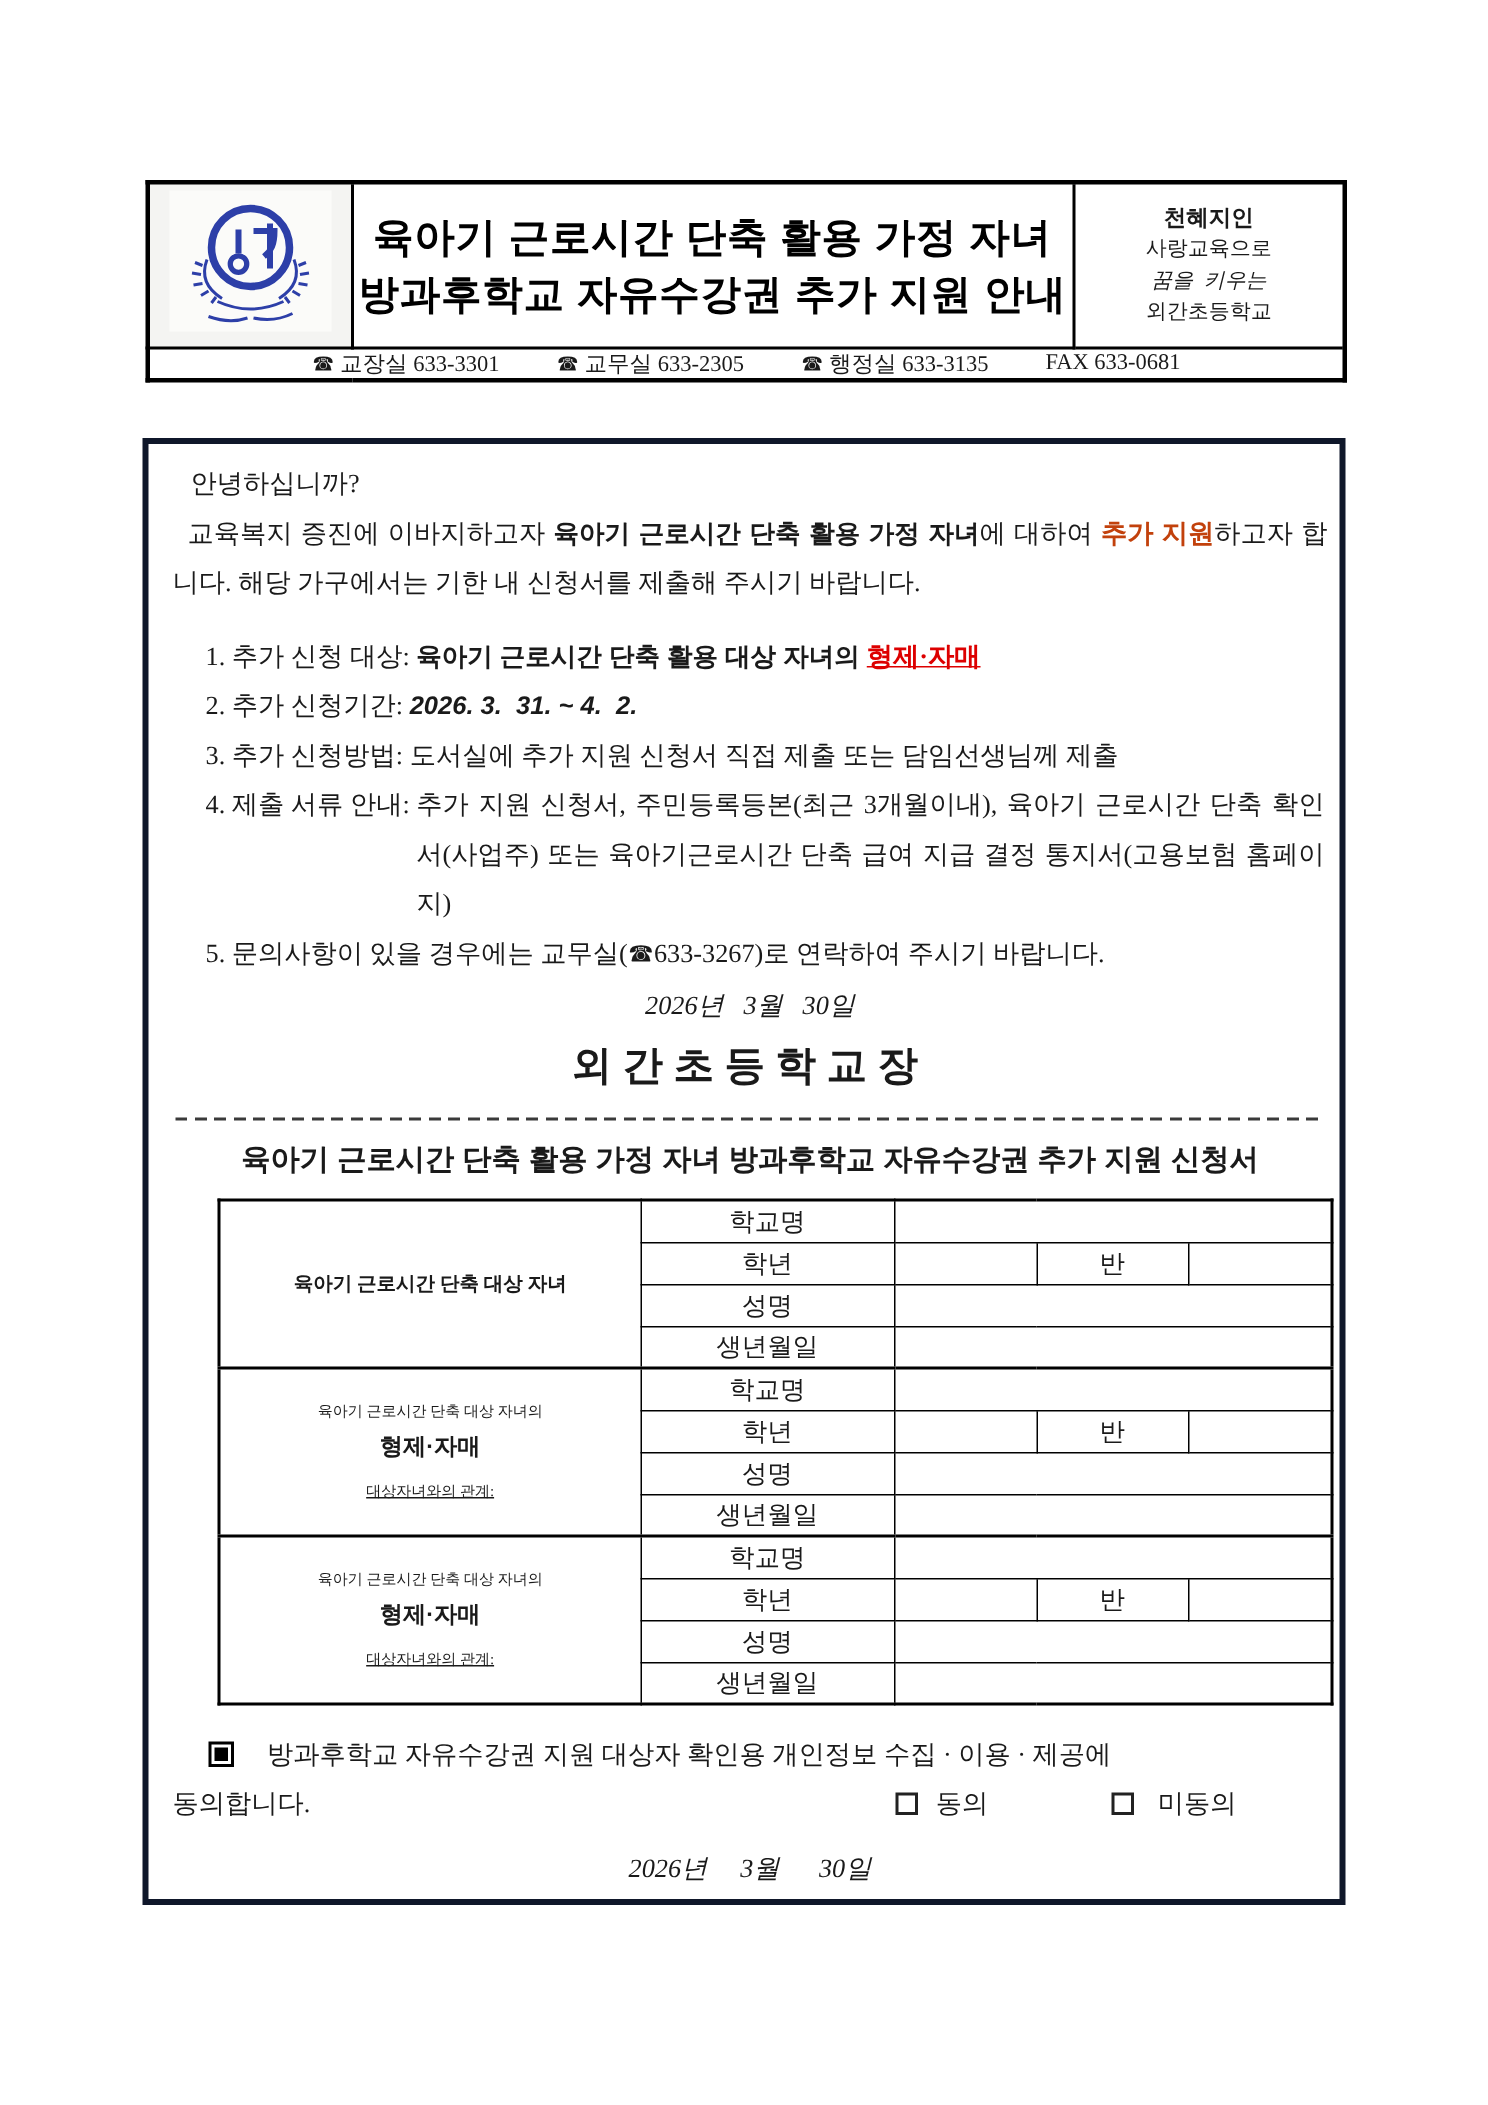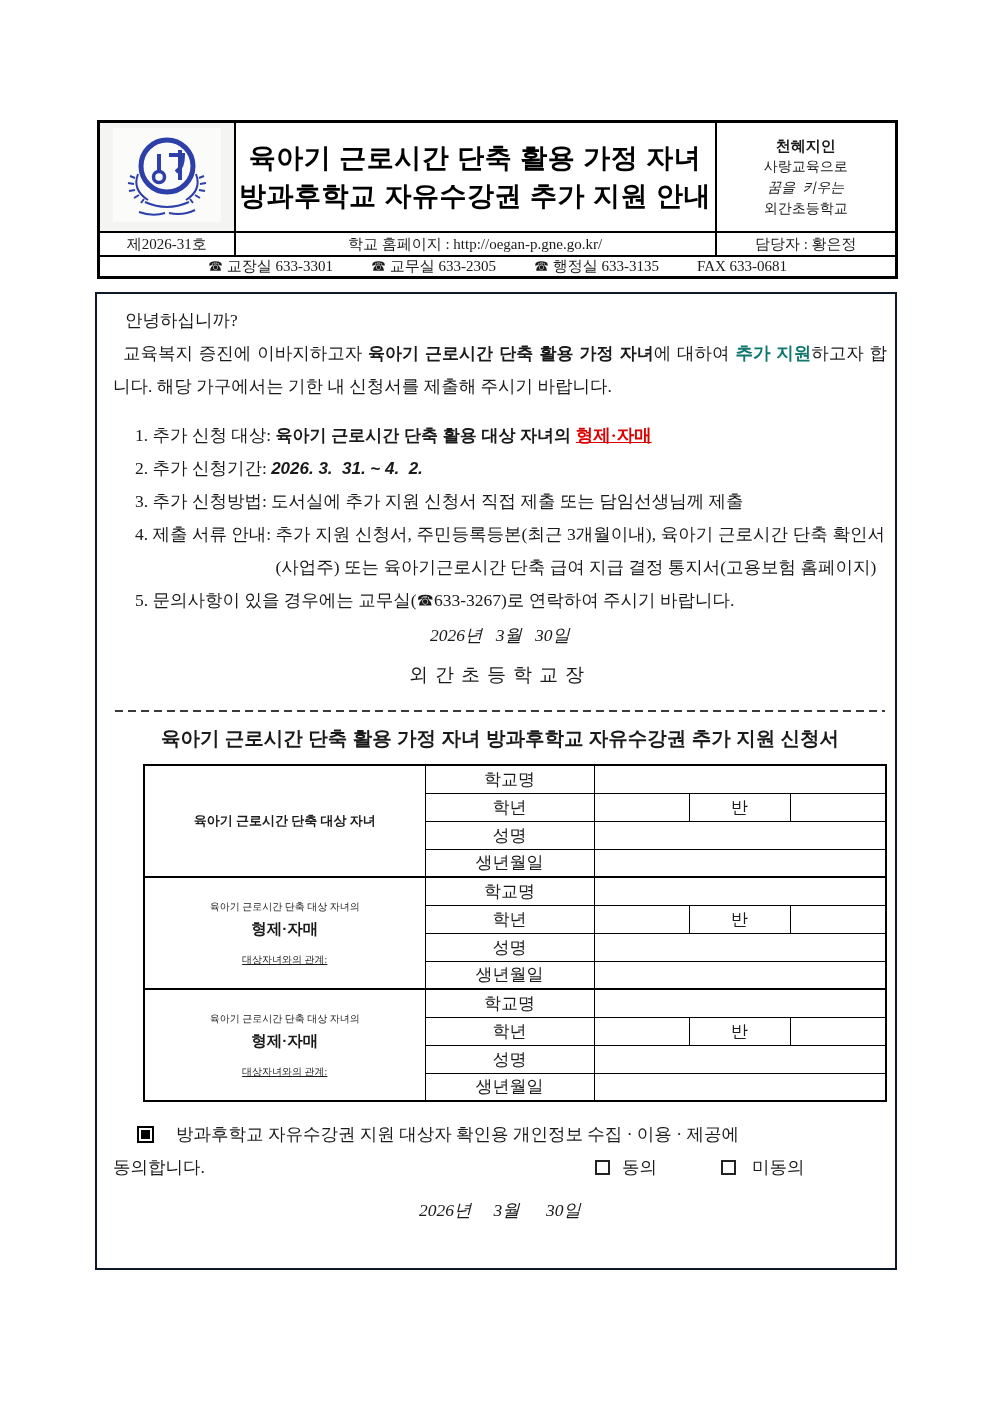--- a/index.html
+++ b/index.html
@@ -28,42 +28,42 @@
   }
   .motto-cell { width: 181px; text-align: center; font-size: 14px; line-height: 21px; padding: 4px 2px; }
   .motto-first { font-weight: bold; font-size: 15px; font-family: "Liberation Sans", "DejaVu Sans", sans-serif; }
   .meta-row td { height: 24px; text-align: center; font-size: 15px; line-height: 20px; }
   .contact-row td { height: 22px; font-size: 15px; }
   .contact-flex { display: flex; justify-content: center; gap: 38px; align-items: center; }
 
   
   .body-box {
     position: absolute; left: 95px; top: 292px; width: 802px; height: 978px;
-    border: 2px solid #0f172a;
+    border: 4px solid #0f172a;
     padding: 10px 8px 0 16px;
     overflow: hidden;
   }
   .line { font-size: 17.5px; line-height: 33px; }
   .greeting { padding-left: 12px; }
   .para { text-align: justify; text-indent: 10px; }
   .b { font-weight: bold; font-family: "Liberation Sans", "DejaVu Sans", sans-serif; font-size: 17px; }
-  .blue { color: #0f766e; font-weight: bold; }
+  .blue { color: #c2410c; font-weight: bold; }
   .red-u { color: #dd0000; font-weight: bold; text-decoration: underline; text-decoration-color: #dd0000; }
 
   .notice-list { margin-top: 16px; padding-left: 22px; padding-right: 2px; }
   .notice-item { font-size: 17.5px; line-height: 33px; }
   .hang { display: flex; justify-content: space-between; }
   .hang .hang-label { white-space: pre; flex: none; }
   .hang .hang-text { flex: 1; text-align: justify; }
   .pre { white-space: pre; font-style: italic; }
 
   .center { text-align: center; }
   .date-line { margin-top: 2px; }
   .signature {
-    font-size: 19px; font-weight: normal; letter-spacing: 7px;
+    font-size: 27px; font-weight: bold; letter-spacing: 7px;
     line-height: 42px; margin-top: 2px;
   }
   .dashed-divider {
     height: 2px; margin: 14px 2px 10px 2px;
     background: repeating-linear-gradient(to right, #3a3a3a 0 8px, transparent 8px 13px);
   }
 
   
   .form-title {
     font-family: "Liberation Sans", "DejaVu Sans", sans-serif;
@@ -90,21 +90,21 @@
   .val-cell { background: #fff; }
 
   
   .consent-line1 { display: flex; align-items: center; gap: 22px; padding-left: 24px; margin-top: 16px; }
   .consent-line2 { display: flex; align-items: center; }
   .cb { display: inline-block; width: 15px; height: 15px; border: 2px solid #222; flex: none; }
   .cb-filled { width: 17px; height: 17px; border: 2px solid #000; padding: 2px; }
   .cb-filled span { display: block; width: 100%; height: 100%; background: #000; }
   .agree-group { display: flex; align-items: center; gap: 12px; }
   .g1 { margin-left: 390px; }
-  .g2 { margin-left: 64px; gap: 16px; }
+  .g2 { margin-left: 82px; gap: 16px; }
 
   .emblem { display: block; margin: 4px auto 0 auto; }
 </style>
 </head>
 <body>
 
 <table class="masthead">
   <tbody>
       <tr>
     <td class="logo-cell">
@@ -126,25 +126,20 @@
       <div class="doc-title">육아기 근로시간 단축 활용 가정 자녀</div>
       <div class="doc-title">방과후학교 자유수강권 추가 지원 안내</div>
     </td>
     <td class="motto-cell">
       <div class="motto-first">천혜지인</div>
       <div>사랑교육으로</div>
       <div class="pre">꿈을  키우는</div>
       <div>외간초등학교</div>
     </td>
   </tr>
-  <tr class="meta-row">
-    <td>제2026-31호</td>
-    <td>학교 홈페이지 : http://oegan-p.gne.go.kr/</td>
-    <td>담당자 : 황은정</td>
-  </tr>
   <tr class="contact-row">
     <td colspan="3">
       <div class="contact-flex">
         <span>☎ 교장실 633-3301</span>
         <span>☎ 교무실 633-2305</span>
         <span>☎ 행정실 633-3135</span>
         <span>FAX 633-0681</span>
       </div>
     </td>
   </tr>

